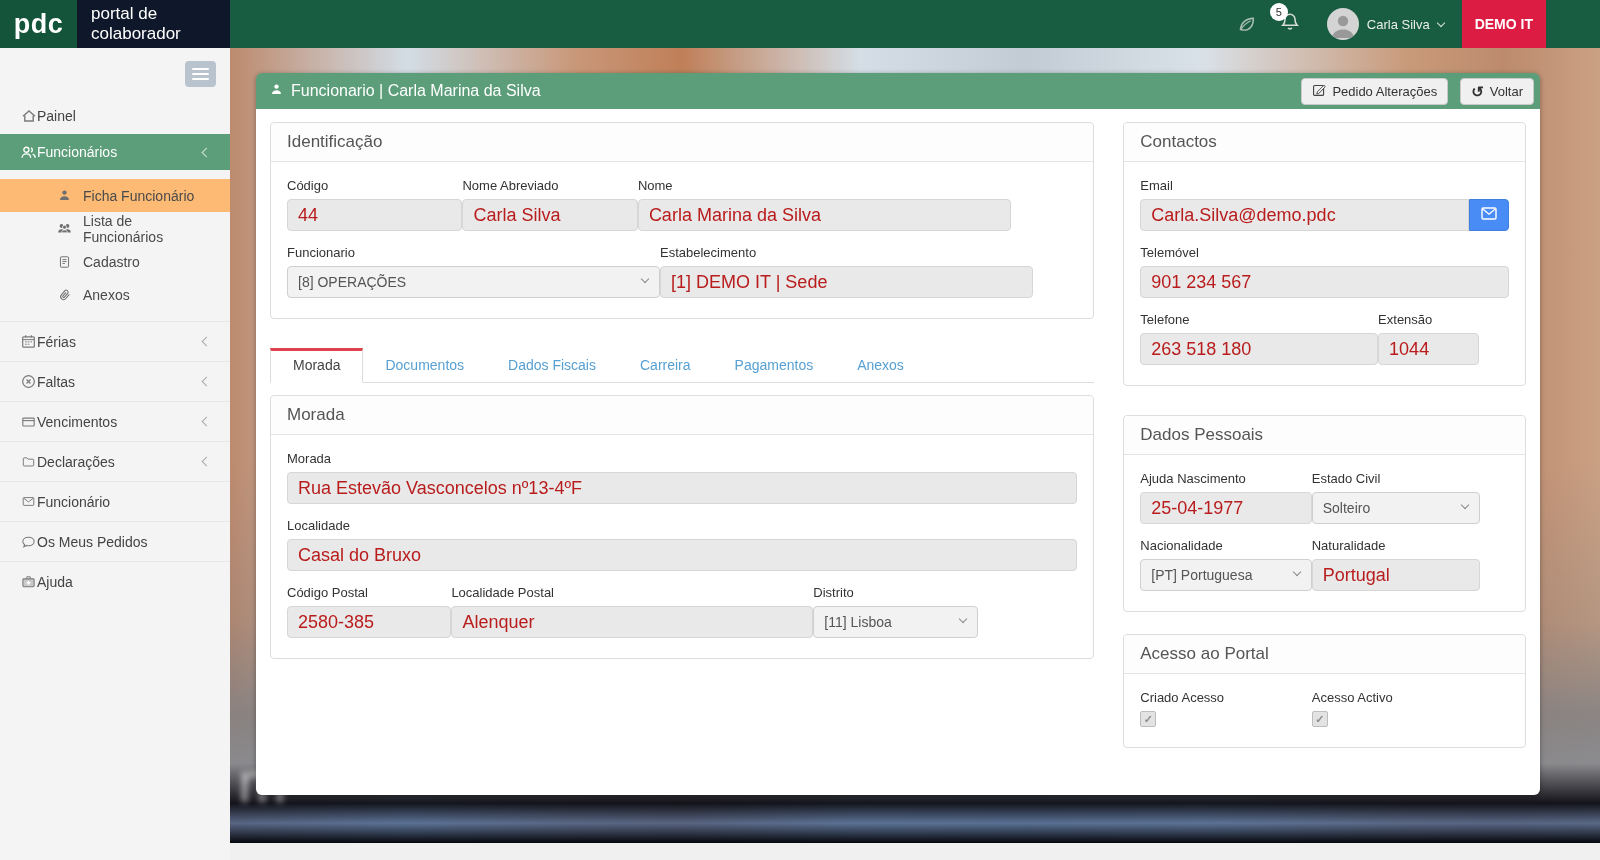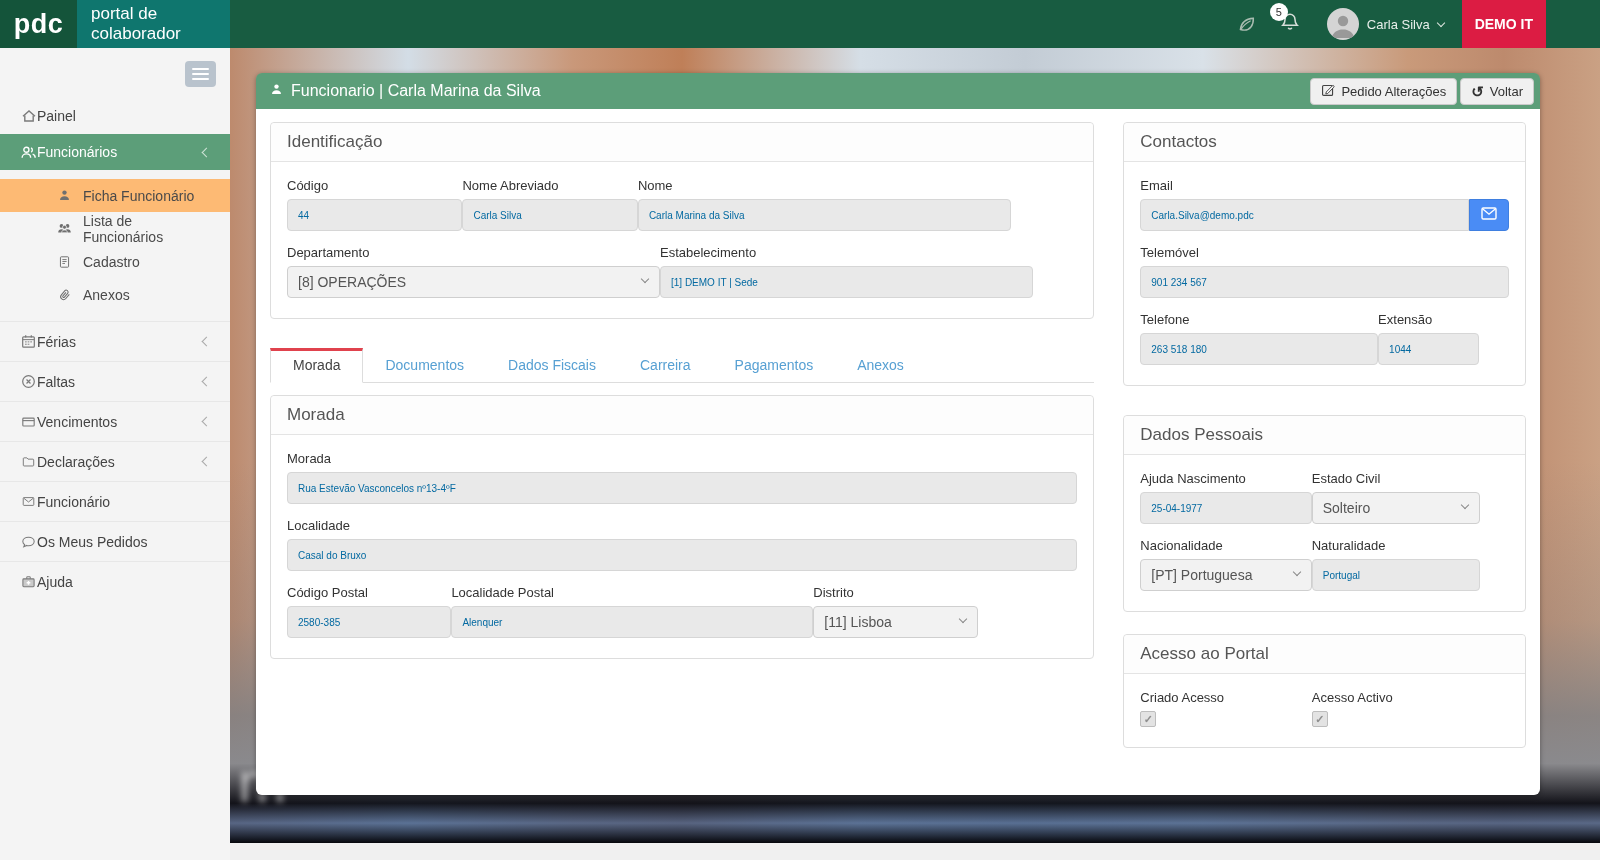--- a/index.html
+++ b/index.html
@@ -6,21 +6,21 @@
   html,body { width:1600px; height:860px; overflow:hidden; background:#f0f0f0;
               font-family:"Liberation Sans", sans-serif; }
   .stage { position:relative; width:1600px; height:860px; }
 
   
   .navbar { position:absolute; top:0; left:0; width:1600px; height:48px;
             background:#185c41; z-index:30; display:flex; align-items:center; }
   .logo-box { width:77px; height:48px; background:#14543a; color:#fff;
               display:flex; align-items:center; justify-content:center;
               font-size:27px; font-weight:bold; letter-spacing:.5px; }
-  .brand-box { width:153px; height:48px; background:#0f766e; color:#fff;
+  .brand-box { width:153px; height:48px; background:#0f172a; color:#fff;
                display:flex; flex-direction:column; justify-content:center;
                padding-left:14px; font-size:17px; line-height:1.15; font-weight:300; }
   .nav-right { margin-left:auto; display:flex; align-items:center; height:48px; }
   .nav-icon { color:#a9bcb1; margin-right:22px; display:flex; align-items:center; }
   .bell-wrap { position:relative; color:#d7ded9; margin-right:26px; }
   .badge { position:absolute; top:-8px; left:-9px; width:18px; height:18px;
            background:#fff; color:#333; border-radius:50%; font-size:11px;
            display:flex; align-items:center; justify-content:center; }
   .user-wrap { display:flex; align-items:center; gap:8px; margin-right:18px; cursor:pointer; }
   .avatar { width:32px; height:32px; border-radius:50%; overflow:hidden; background:#d4d4d4;
@@ -63,37 +63,37 @@
   }
   .watermark { position:absolute; left:8px; top:700px; color:#fff; opacity:.6;
                font-size:58px; font-weight:300; filter:blur(3px); }
 
   
   .card { position:absolute; left:256px; top:73px; width:1284px; z-index:10;
           box-shadow:0 1px 5px rgba(0,0,0,.35); border-radius:6px; }
   .card-head { height:36px; background:#5c9e79; border-radius:6px 6px 0 0;
                display:flex; align-items:center; padding:0 6px 0 14px; color:#fff; }
   .card-title { display:flex; align-items:center; gap:8px; font-size:16px; font-weight:300; }
-  .head-actions { margin-left:auto; display:flex; gap:3px;align-items:center; }
+  .head-actions { margin-left:auto; display:flex; gap:12px;align-items:center; }
   .hbtn { height:27px; background:#f0f0f0; border:1px solid #c9c9c9; border-radius:4px;
           display:flex; align-items:center; gap:6px; padding:0 10px; font-size:13px;
           color:#333; cursor:pointer; }
   .card-body { background:#fff; border-radius:0 0 6px 6px; padding:13px 14px 30px 14px;
                display:flex; gap:29px; min-height:686px; }
   .col-left { width:831px; }
   .col-right { width:406px; }
 
   .panel { border:1px solid #ddd; border-radius:4px; background:#fff; }
   .panel-head { padding:9px 16px; border-bottom:1px solid #e4e4e4; font-size:17px;
                 color:#555; font-weight:300; background:#fdfdfd; border-radius:4px 4px 0 0; }
   .panel-body { padding:16px 16px 20px 16px; }
 
   .f-label { display:block; font-size:13px; color:#333; margin-bottom:6px; }
   .f-input { width:100%; height:32px; background:#e9e9e9; border:1px solid #d6d6d6;
-             border-radius:4px; padding:8px 10px; font-size:10px; color:#0369a1;
+             border-radius:4px; padding:8px 10px; font-size:18px; color:#b91c1c;
              font-family:"Liberation Sans", sans-serif; }
   .f-select { position:relative; width:100%; height:32px; background:#f2f2f2;
               border:1px solid #cfcfcf; border-radius:4px; padding:7px 26px 0 10px;
               font-size:14px; color:#555; cursor:pointer; white-space:nowrap; overflow:hidden; }
   .f-select .chev-down { position:absolute; right:11px; top:12px; color:#888; }
   .frow { display:flex; }
   .mt14 { margin-top:14px; }
 
   
   .tabs { margin-top:28px; display:flex; border-bottom:1px solid #ddd; }
@@ -356,21 +356,21 @@
                 <label class="f-label">Nome Abreviado</label>
                 <input class="f-input" readonly="" value="Carla Silva" style="">
               </div>
               <div class="w47">
                 <label class="f-label">Nome</label>
                 <input class="f-input" readonly="" value="Carla Marina da Silva" style="">
               </div>
             </div>
             <div class="frow mt14">
               <div class="w47">
-                <label class="f-label">Departamento</label>
+                <label class="f-label">Funcionario</label>
                 <div class="f-select">
                   <span>[8] OPERAÇÕES</span>
                   <span class="chev-down"></span>
                 </div>
               </div>
               <div class="w47">
                 <label class="f-label">Estabelecimento</label>
                 <input class="f-input" readonly="" value="[1] DEMO IT | Sede" style="">
               </div>
             </div>

